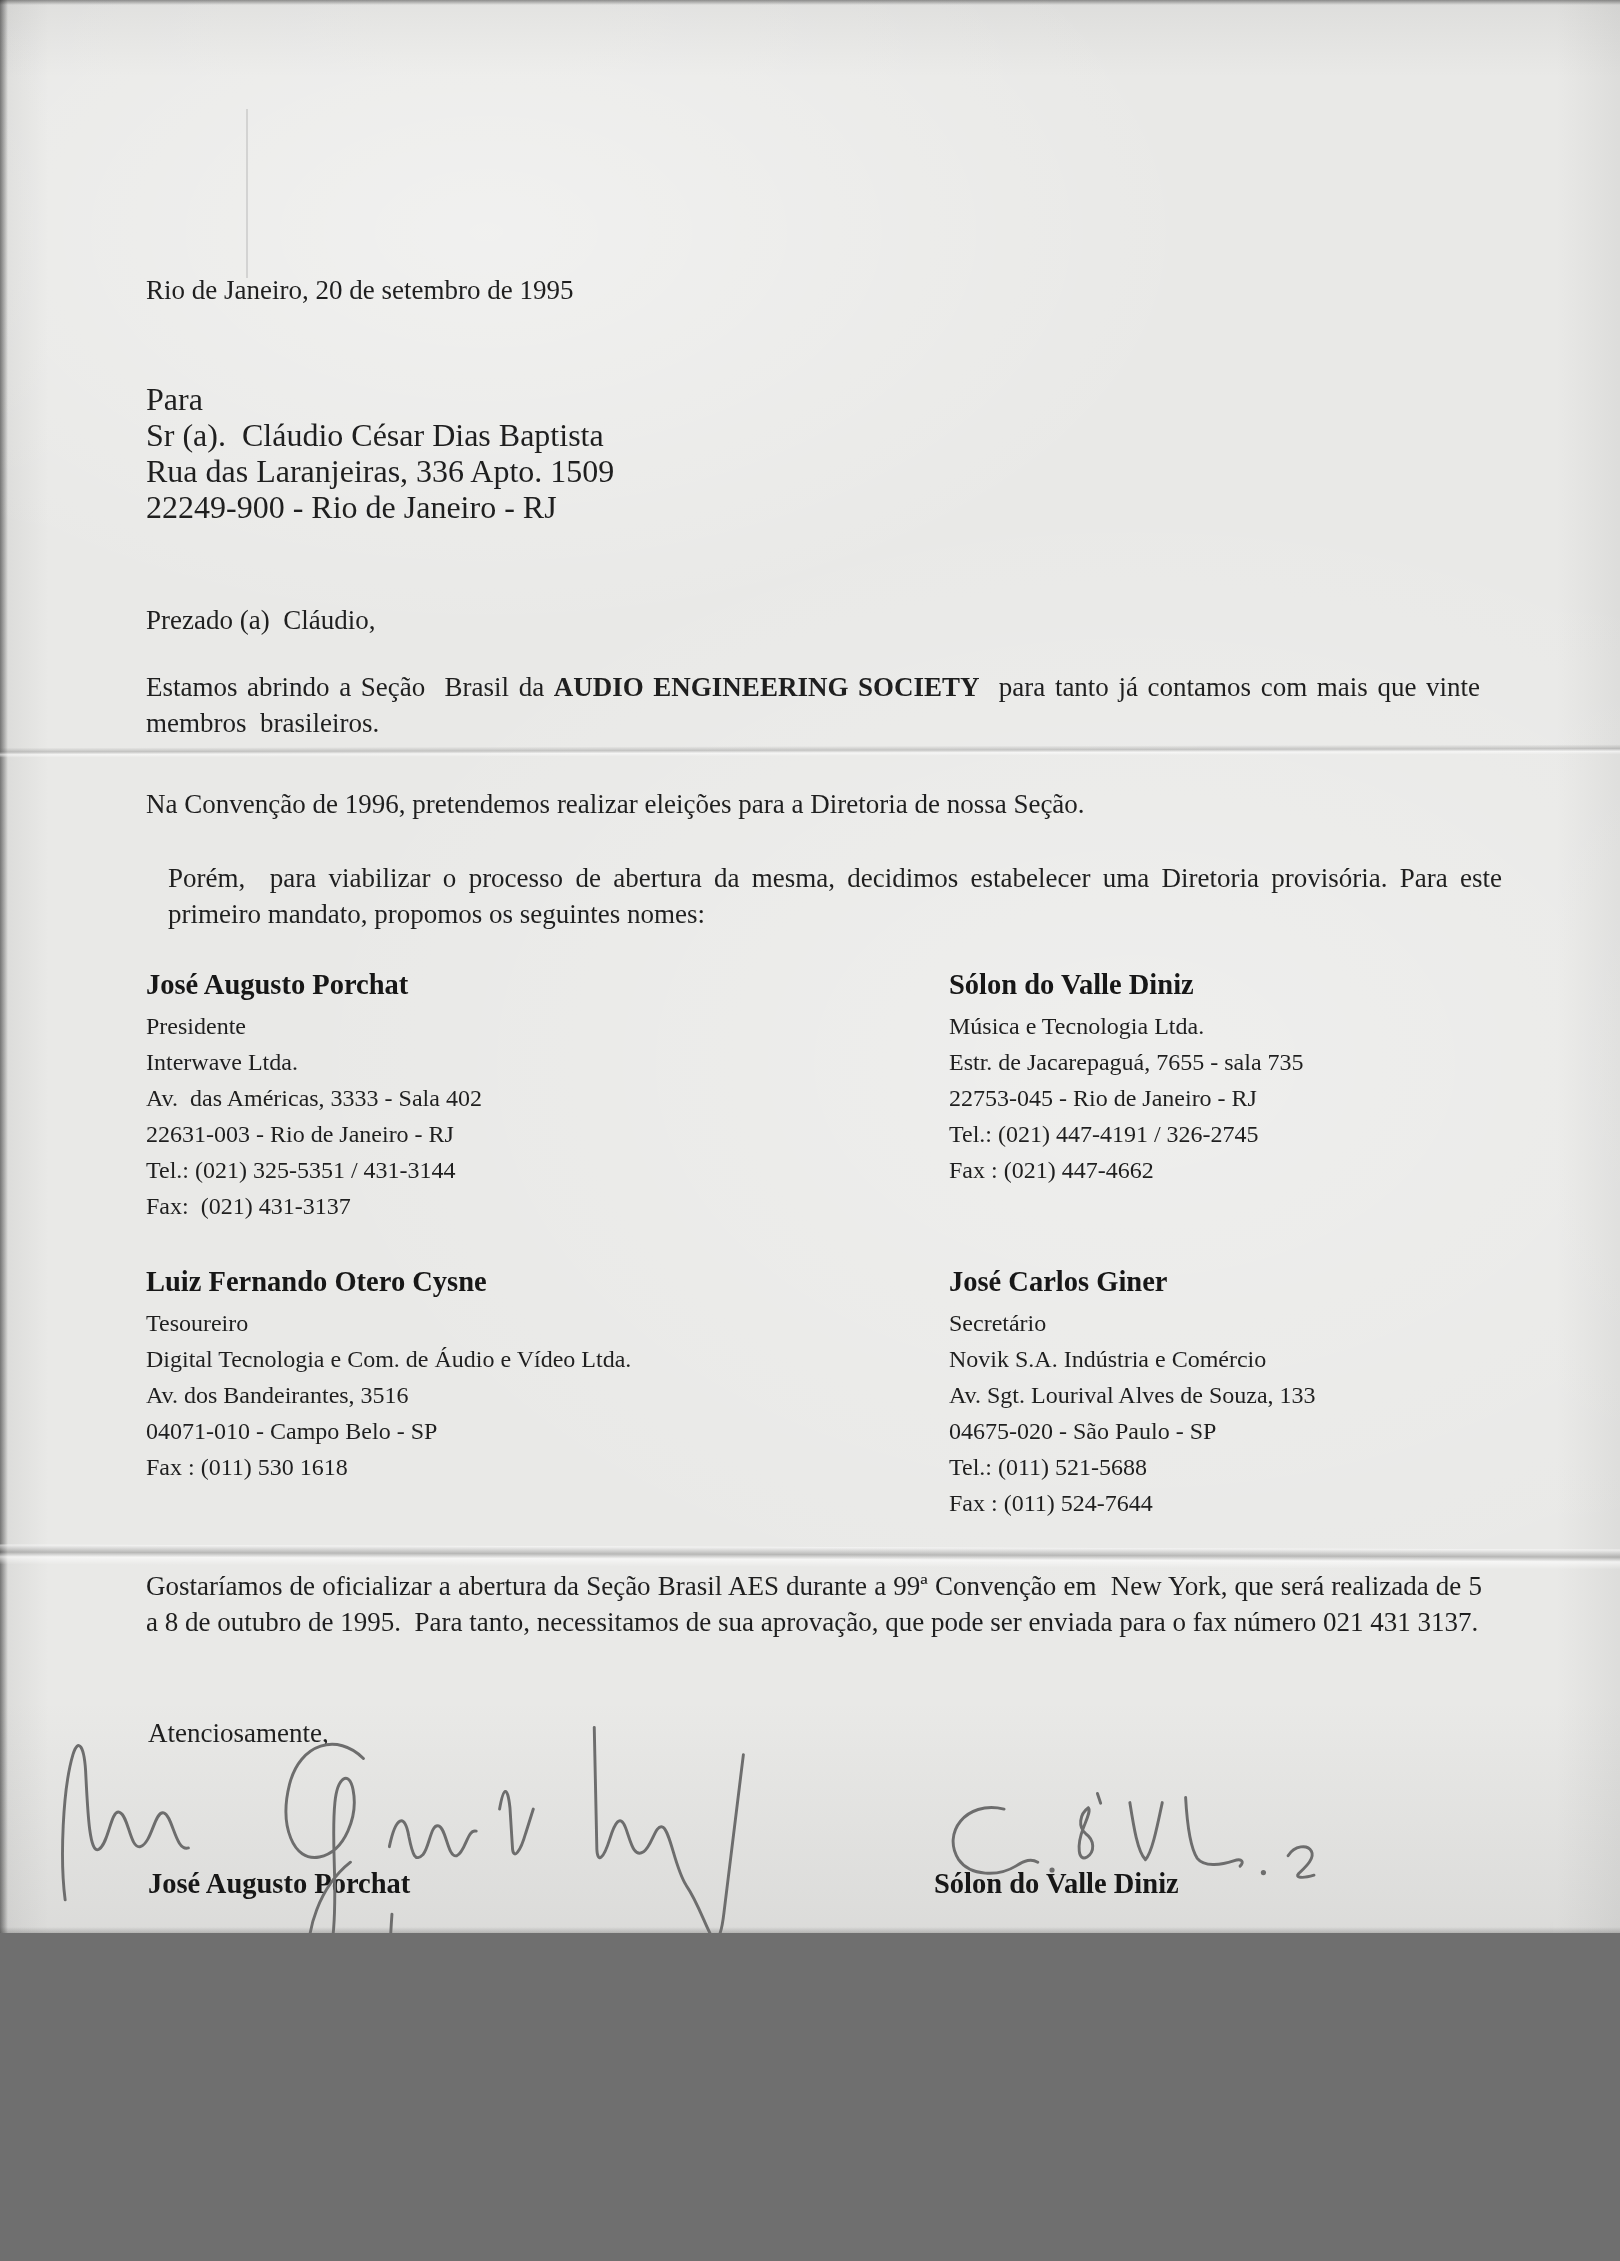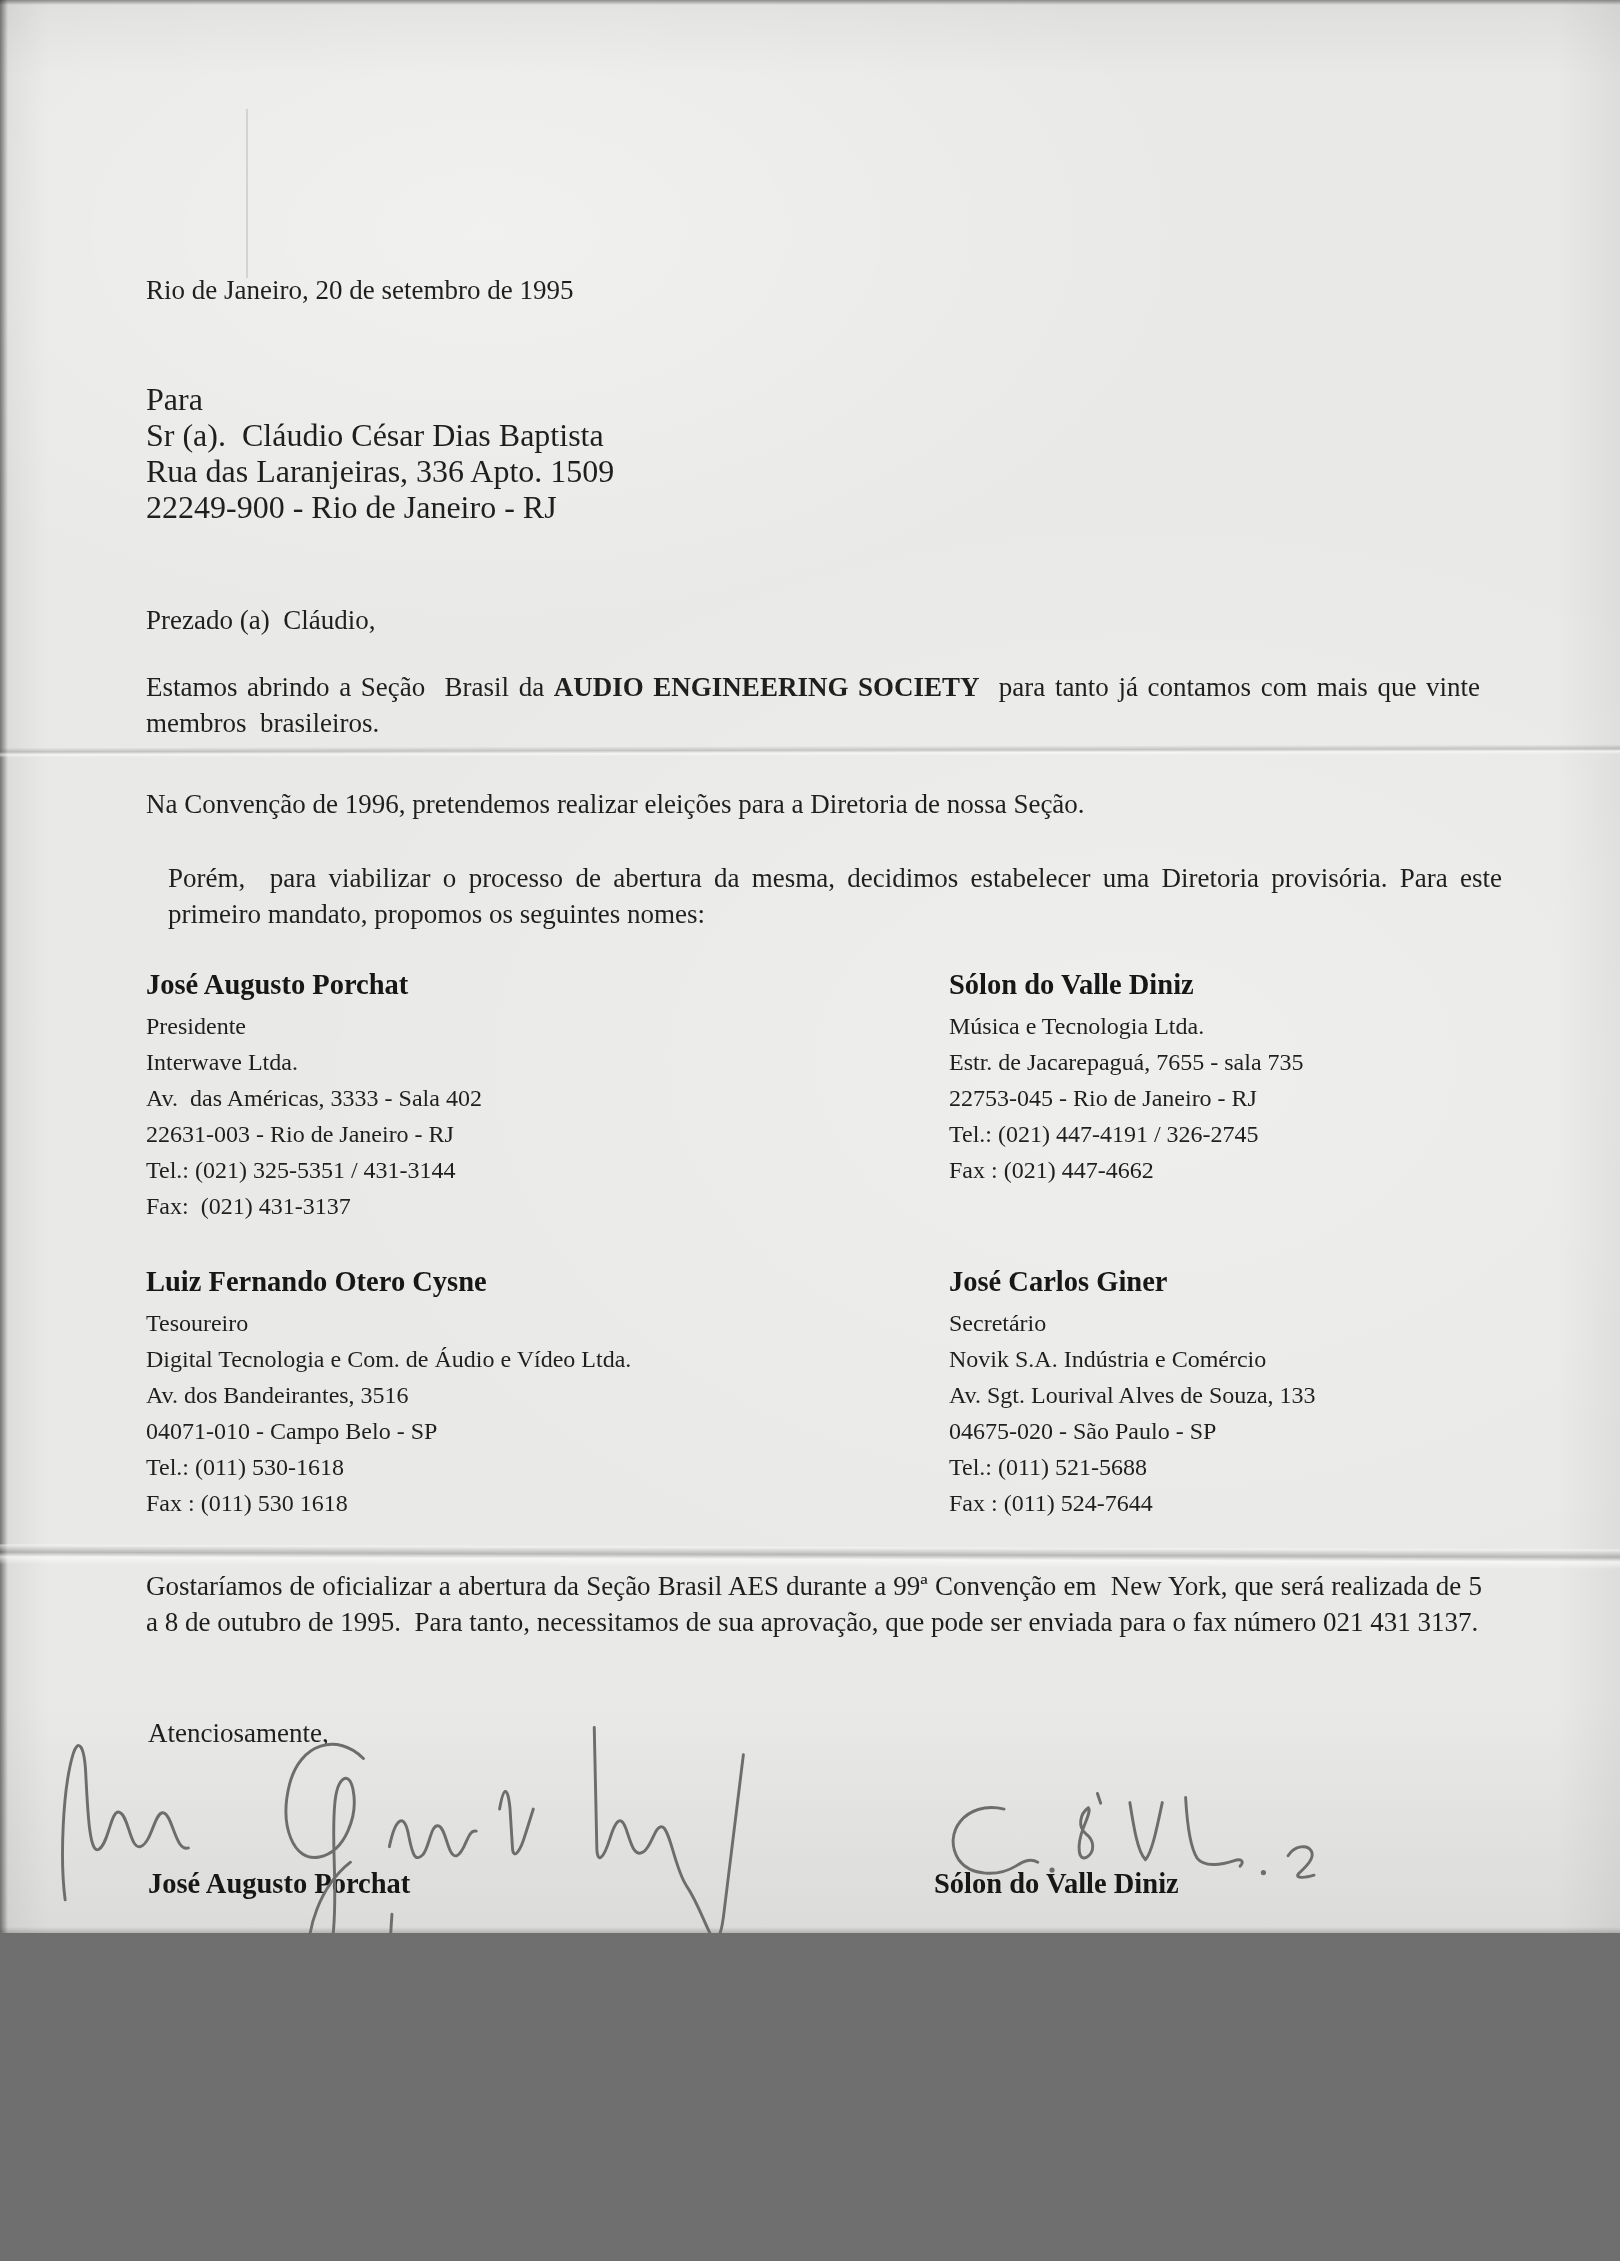--- a/index.html
+++ b/index.html
@@ -92,21 +92,20 @@
     </div>
   </div>
 
   <div class="abs" style="left:146px;top:1266px;width:765px;">
     <div class="dir-name txt">Luiz Fernando Otero Cysne</div>
     <div class="dir-lines">
       <div class="txt">Tesoureiro</div>
       <div class="txt">Digital Tecnologia e Com. de Áudio e Vídeo Ltda.</div>
       <div class="txt">Av. dos Bandeirantes, 3516</div>
       <div class="txt">04071-010 - Campo Belo - SP</div>
-      <div class="txt">Tel.: (011) 530-1618</div>
       <div class="txt">Fax : (011) 530 1618</div>
     </div>
   </div>
   <div class="abs" style="left:949px;top:1266px;width:661px;">
     <div class="dir-name txt">José Carlos Giner</div>
     <div class="dir-lines">
       <div class="txt">Secretário</div>
       <div class="txt">Novik S.A. Indústria e Comércio</div>
       <div class="txt">Av. Sgt. Lourival Alves de Souza, 133</div>
       <div class="txt">04675-020 - São Paulo - SP</div>

